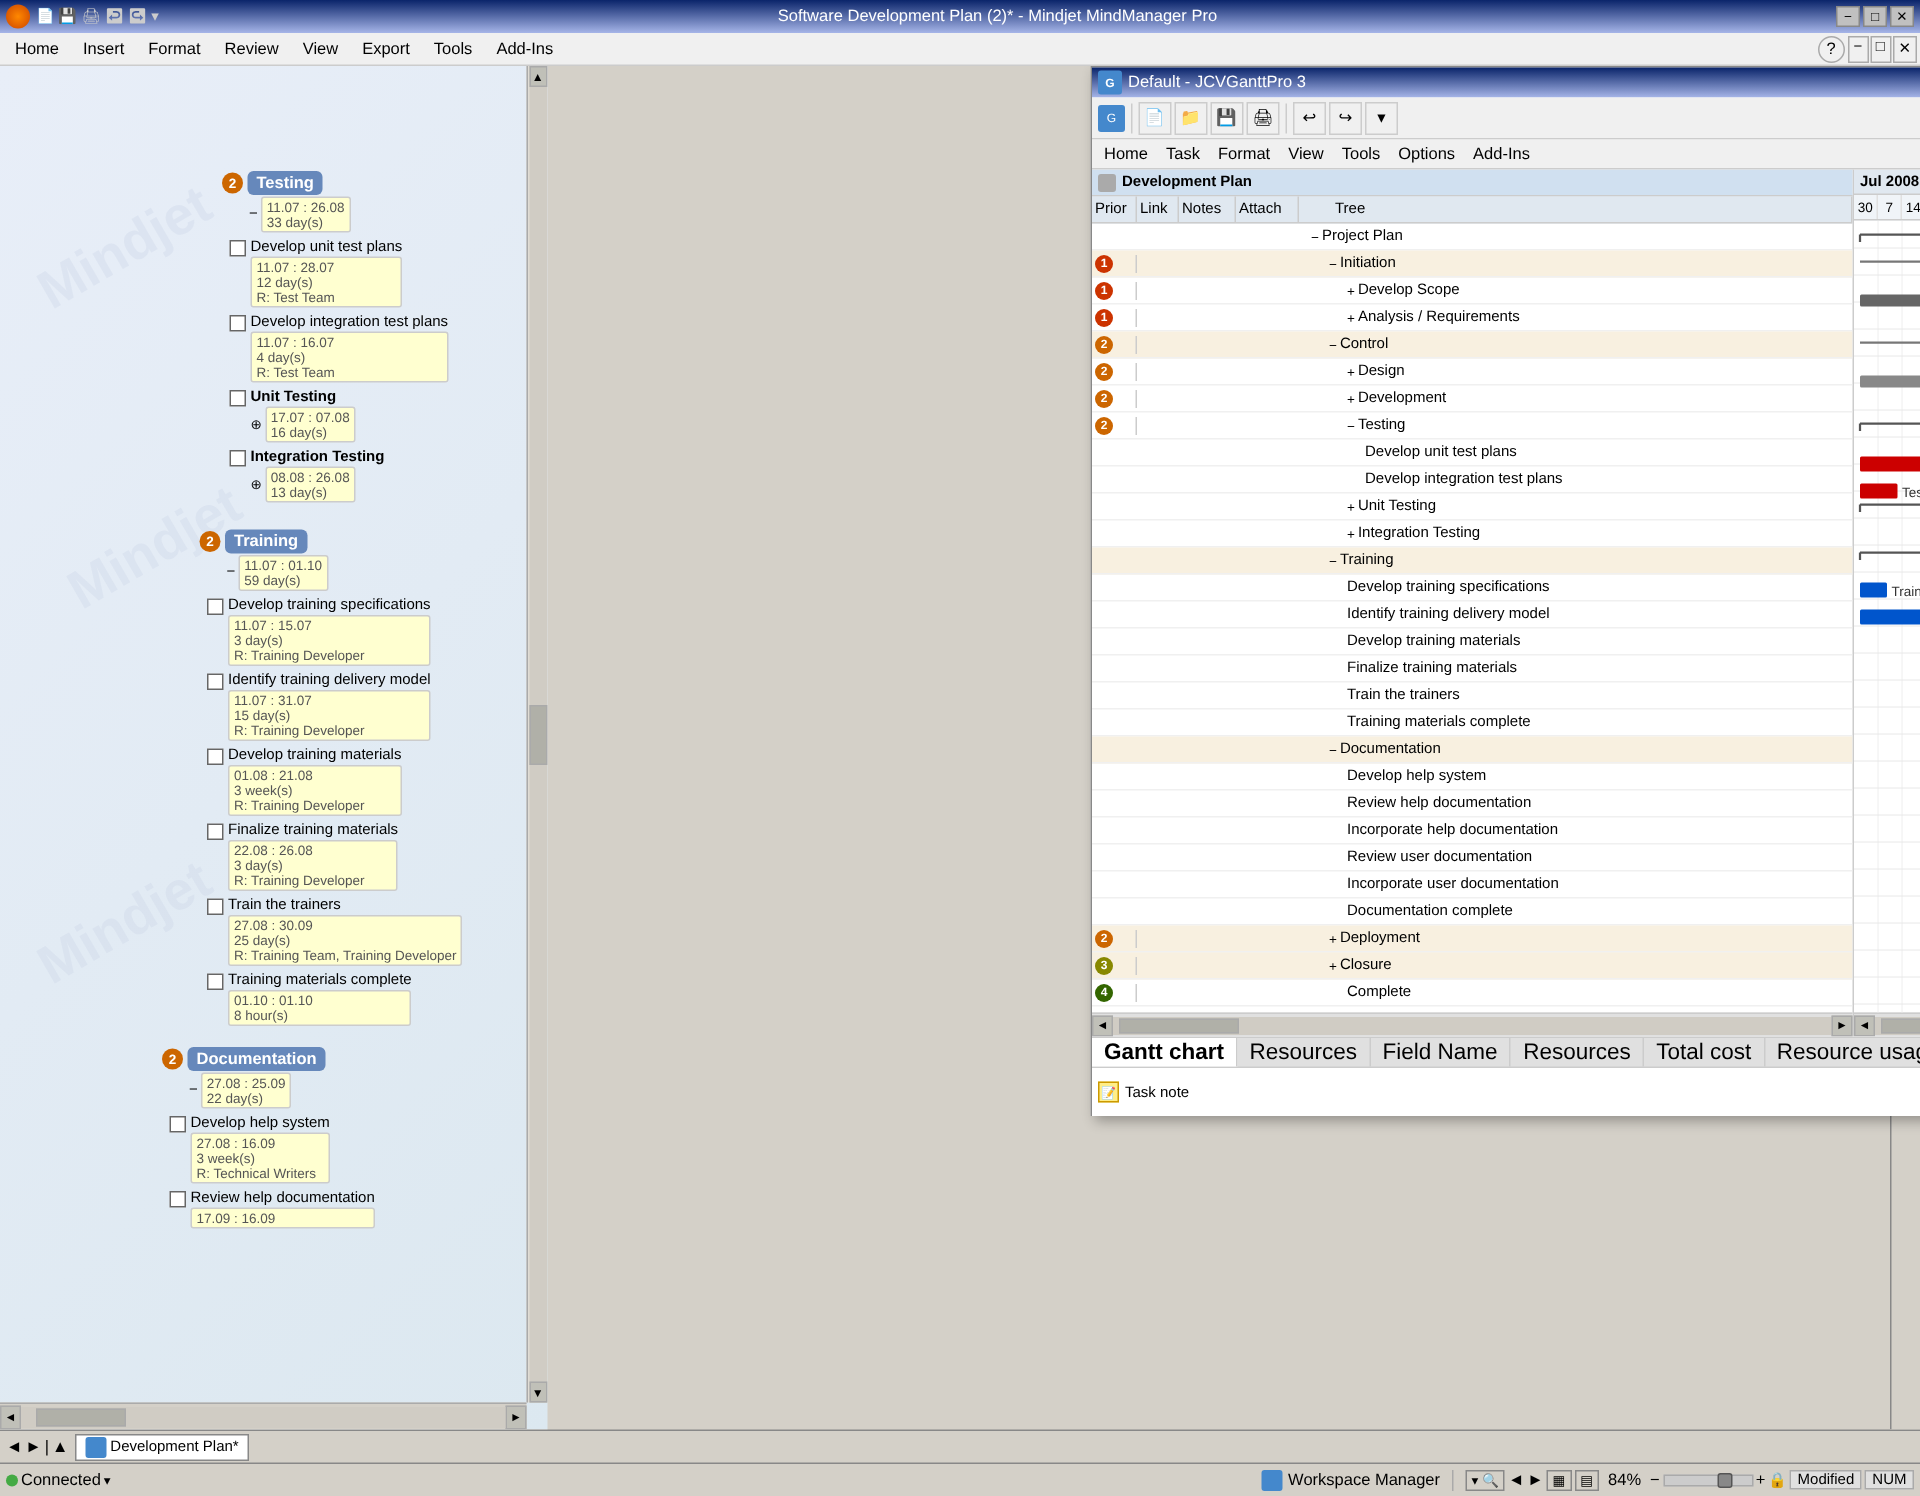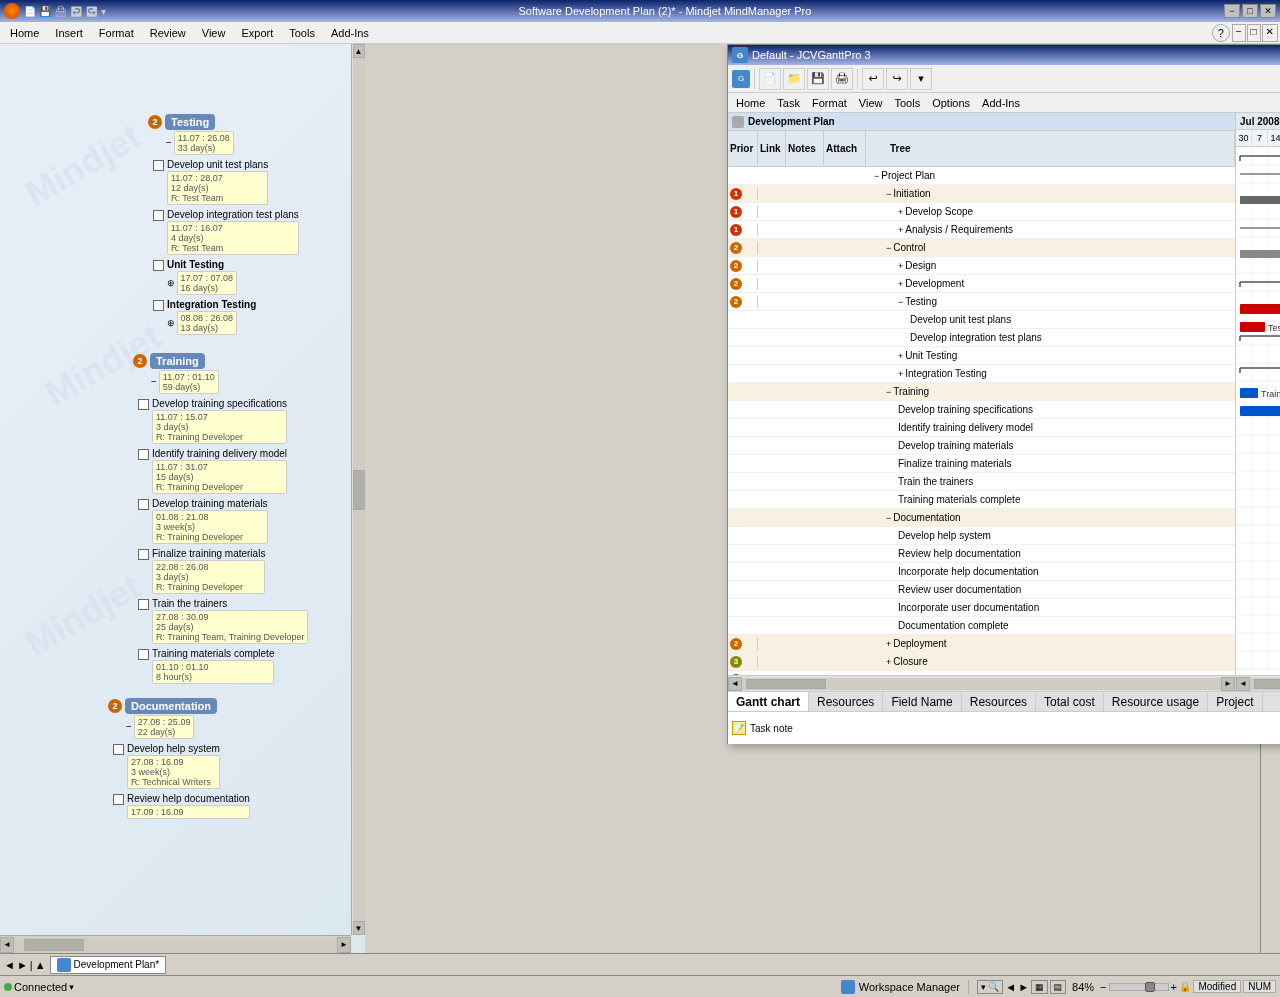--- a/index.html
+++ b/index.html
@@ -29,21 +29,21 @@
 
     
     .gantt-dialog { position: absolute; left: 362px; top: 0; width: 818px; height: 700px; background: white; border: 1px solid #888; box-shadow: 3px 3px 8px rgba(0,0,0,0.3); display: flex; flex-direction: column; z-index: 10; }
     .dialog-title { height: 20px; background: linear-gradient(to bottom, #0a246a, #a6b5e8); color: white; font-size: 11px; display: flex; align-items: center; justify-content: space-between; padding: 0 4px; flex-shrink: 0; }
 
     
     .gantt-toolbar { height: 28px; background: #f0f0f0; border-bottom: 1px solid #ccc; display: flex; align-items: center; padding: 0 4px; gap: 2px; flex-shrink: 0; }
     .gantt-menu-bar { height: 20px; background: #f0f0f0; border-bottom: 1px solid #ccc; display: flex; align-items: center; padding: 0 2px; flex-shrink: 0; }
     .gantt-menu-item { padding: 1px 6px; cursor: pointer; font-size: 11px; }
     .gantt-left { width: 508px; border-right: 1px solid #ccc; display: flex; flex-direction: column; flex-shrink: 0; }
-    .gantt-header-row { display: flex; height: 36px; background: #e0e8f0; border-bottom: 1px solid #ccc; flex-shrink: 0; font-size: 10px; font-weight: bold; }
+    .gantt-header-row { display: flex; height: 18px; background: #e0e8f0; border-bottom: 1px solid #ccc; flex-shrink: 0; font-size: 10px; }
     .gantt-col { border-right: 1px solid #ccc; display: flex; align-items: center; padding: 0 2px; font-size: 10px; overflow: hidden; }
     .gantt-col-prior { width: 30px; }
     .gantt-col-link { width: 28px; }
     .gantt-col-notes { width: 38px; }
     .gantt-col-attach { width: 42px; }
     .gantt-col-tree { flex: 1; margin-left: 22px; }
 
     .gantt-rows { flex: 1; overflow-y: auto; overflow-x: hidden; }
     .gantt-row { display: flex; height: 18px; border-bottom: 1px solid #f0f0f0; align-items: center; }
     .gantt-row.section { background: #f8f0e0; }
@@ -59,21 +59,21 @@
     .gantt-time-header { flex-shrink: 0; }
     .time-months { display: flex; height: 17px; border-bottom: 1px solid #ccc; background: #e0e8f0; }
     .time-month { border-right: 1px solid #ccc; display: flex; align-items: center; padding: 0 4px; font-size: 10px; font-weight: bold; }
     .time-days { display: flex; height: 17px; border-bottom: 1px solid #ccc; background: #f0f4f8; }
     .time-day { width: 16px; border-right: 1px solid #e0e0e0; display: flex; align-items: center; justify-content: center; font-size: 9px; flex-shrink: 0; }
     .gantt-bars { flex: 1; overflow-y: auto; overflow-x: hidden; position: relative; }
 
     
     .gantt-bottom { height: 52px; border-top: 1px solid #ccc; flex-shrink: 0; }
     .gantt-tabs { display: flex; background: #e0e0e0; border-bottom: 1px solid #ccc; height: 20px; }
-    .gantt-tab { padding: 2px 8px; font-size: 12px; border-right: 1px solid #ccc; cursor: pointer; display: flex; align-items: center; }
+    .gantt-tab { padding: 2px 8px; font-size: 15px; border-right: 1px solid #ccc; cursor: pointer; display: flex; align-items: center; }
     .gantt-tab.active { background: white; font-weight: bold; }
     .task-note { height: 32px; background: white; padding: 4px; font-size: 10px; display: flex; align-items: center; gap: 4px; }
     .side-tab { writing-mode: vertical-rl; font-size: 10px; padding: 6px 2px; cursor: pointer; border-bottom: 1px solid #aaa; background: #e0dcd4; text-align: center; width: 18px; }
 
     
     .status-bar { height: 22px; background: #d4d0c8; border-top: 1px solid #888; display: flex; align-items: center; padding: 0 4px; gap: 4px; font-size: 11px; }
 
     
     .taskbar { height: 22px; background: #d4d0c8; border-top: 1px solid #888; display: flex; align-items: center; padding: 0 4px; gap: 4px; }
     .taskbar-btn { background: white; border: 1px solid #888; padding: 1px 6px; font-size: 10px; cursor: pointer; display: flex; align-items: center; gap: 3px; }

